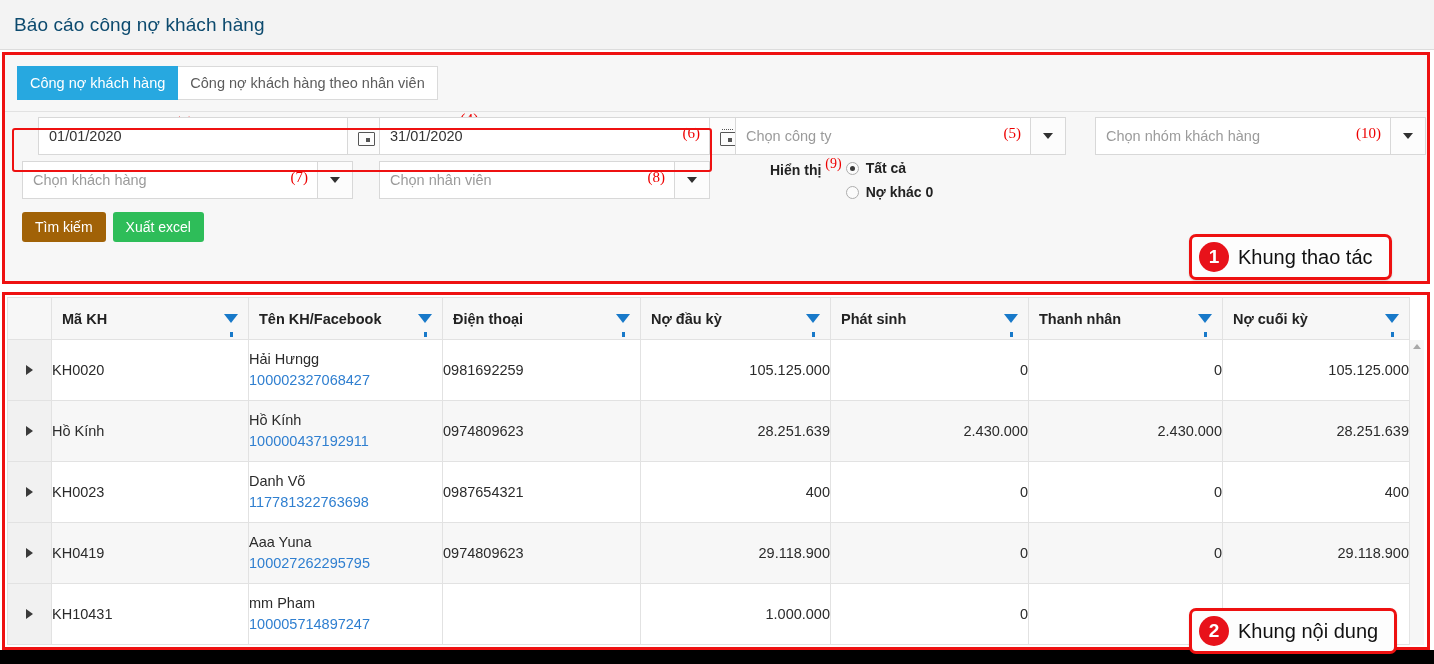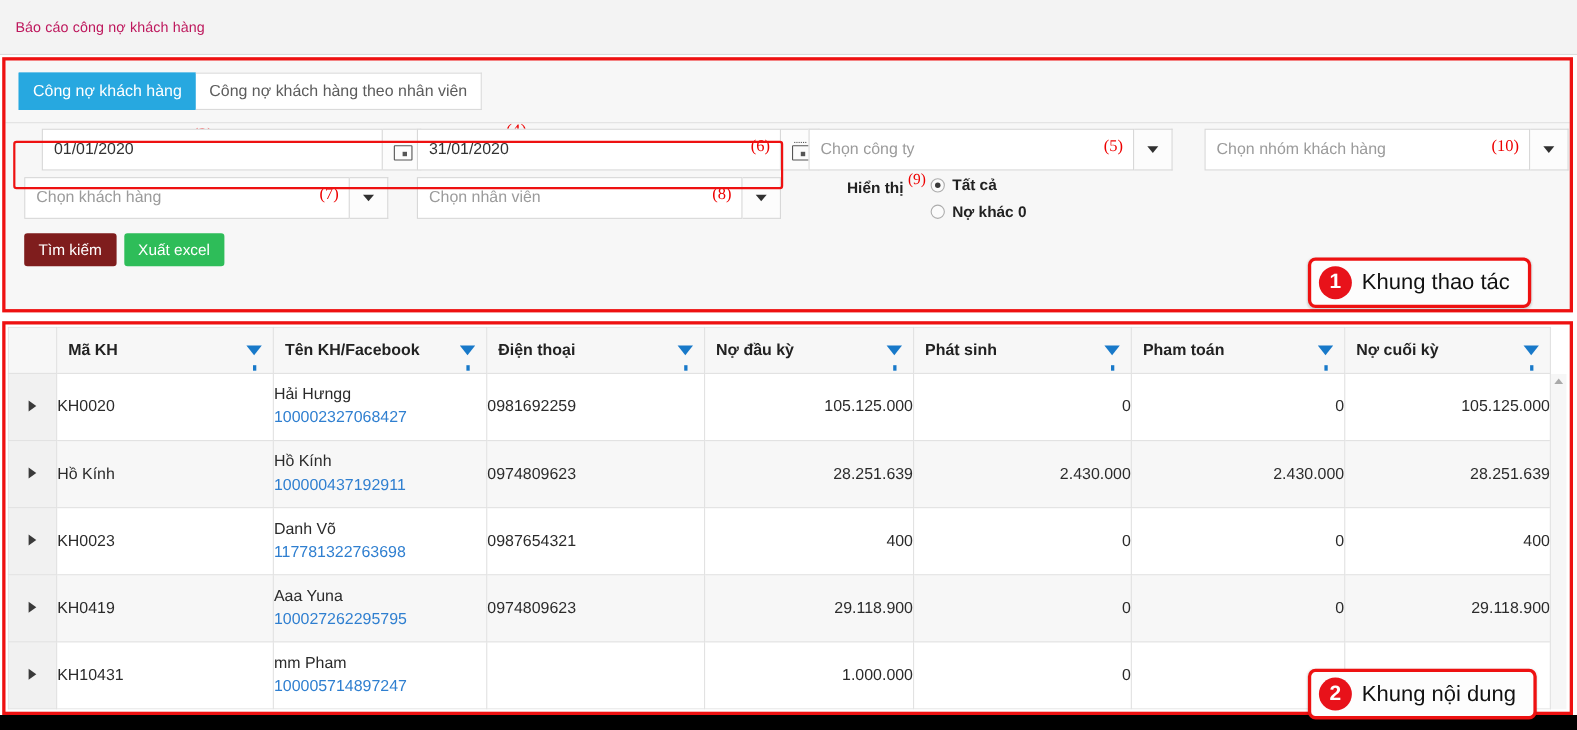--- a/index.html
+++ b/index.html
@@ -23,22 +23,22 @@
     position: absolute;
     left: 0; top: 0;
     width: 1434px; height: 50px;
     background: #f3f3f3;
     border-bottom: 1px solid #dcdcdc;
     display: flex;
     align-items: center;
   }
   .page-title {
     padding-left: 14px;
-    font-size: 13px;
-    color: #be185d;
+    font-size: 19px;
+    color: #0c4a6e;
     letter-spacing: .1px;
   }
 
   
   .redframe {
     position: absolute;
     border: 3px solid #ee1111;
     pointer-events: none;
   }
   .frame-op  { left: 2px;  top: 52px;  width: 1428px; height: 232px; }
@@ -213,21 +213,21 @@
 
   
   .btnrow { position: absolute; left: 17px; top: 100px; display: flex; gap: 7px; }
   .btn {
     height: 30px; padding: 0 13px;
     display: flex; align-items: center;
     color: #ffffff; font-size: 14px;
     border: none; border-radius: 3px;
     cursor: pointer;
   }
-  .btn-search { background: #7f1d1d; }
+  .btn-search { background: #a16207; }
   .btn-excel  { background: #2ebd59; }
 
   
   .ct-panel {
     position: absolute;
     left: 7px; top: 297px;
     width: 1418px; height: 348px;
     background: #ffffff;
     overflow: hidden;
   }
@@ -455,21 +455,21 @@
             </div>
           </th>
           <th>
             <div class="th-inner">
               <span>Phát sinh</span>
               <span class="funnel"></span>
             </div>
           </th>
           <th>
             <div class="th-inner">
-              <span>Pham toán</span>
+              <span>Thanh nhân</span>
               <span class="funnel"></span>
             </div>
           </th>
           <th>
             <div class="th-inner">
               <span>Nợ cuối kỳ</span>
               <span class="funnel"></span>
             </div>
           </th>
         </tr>

